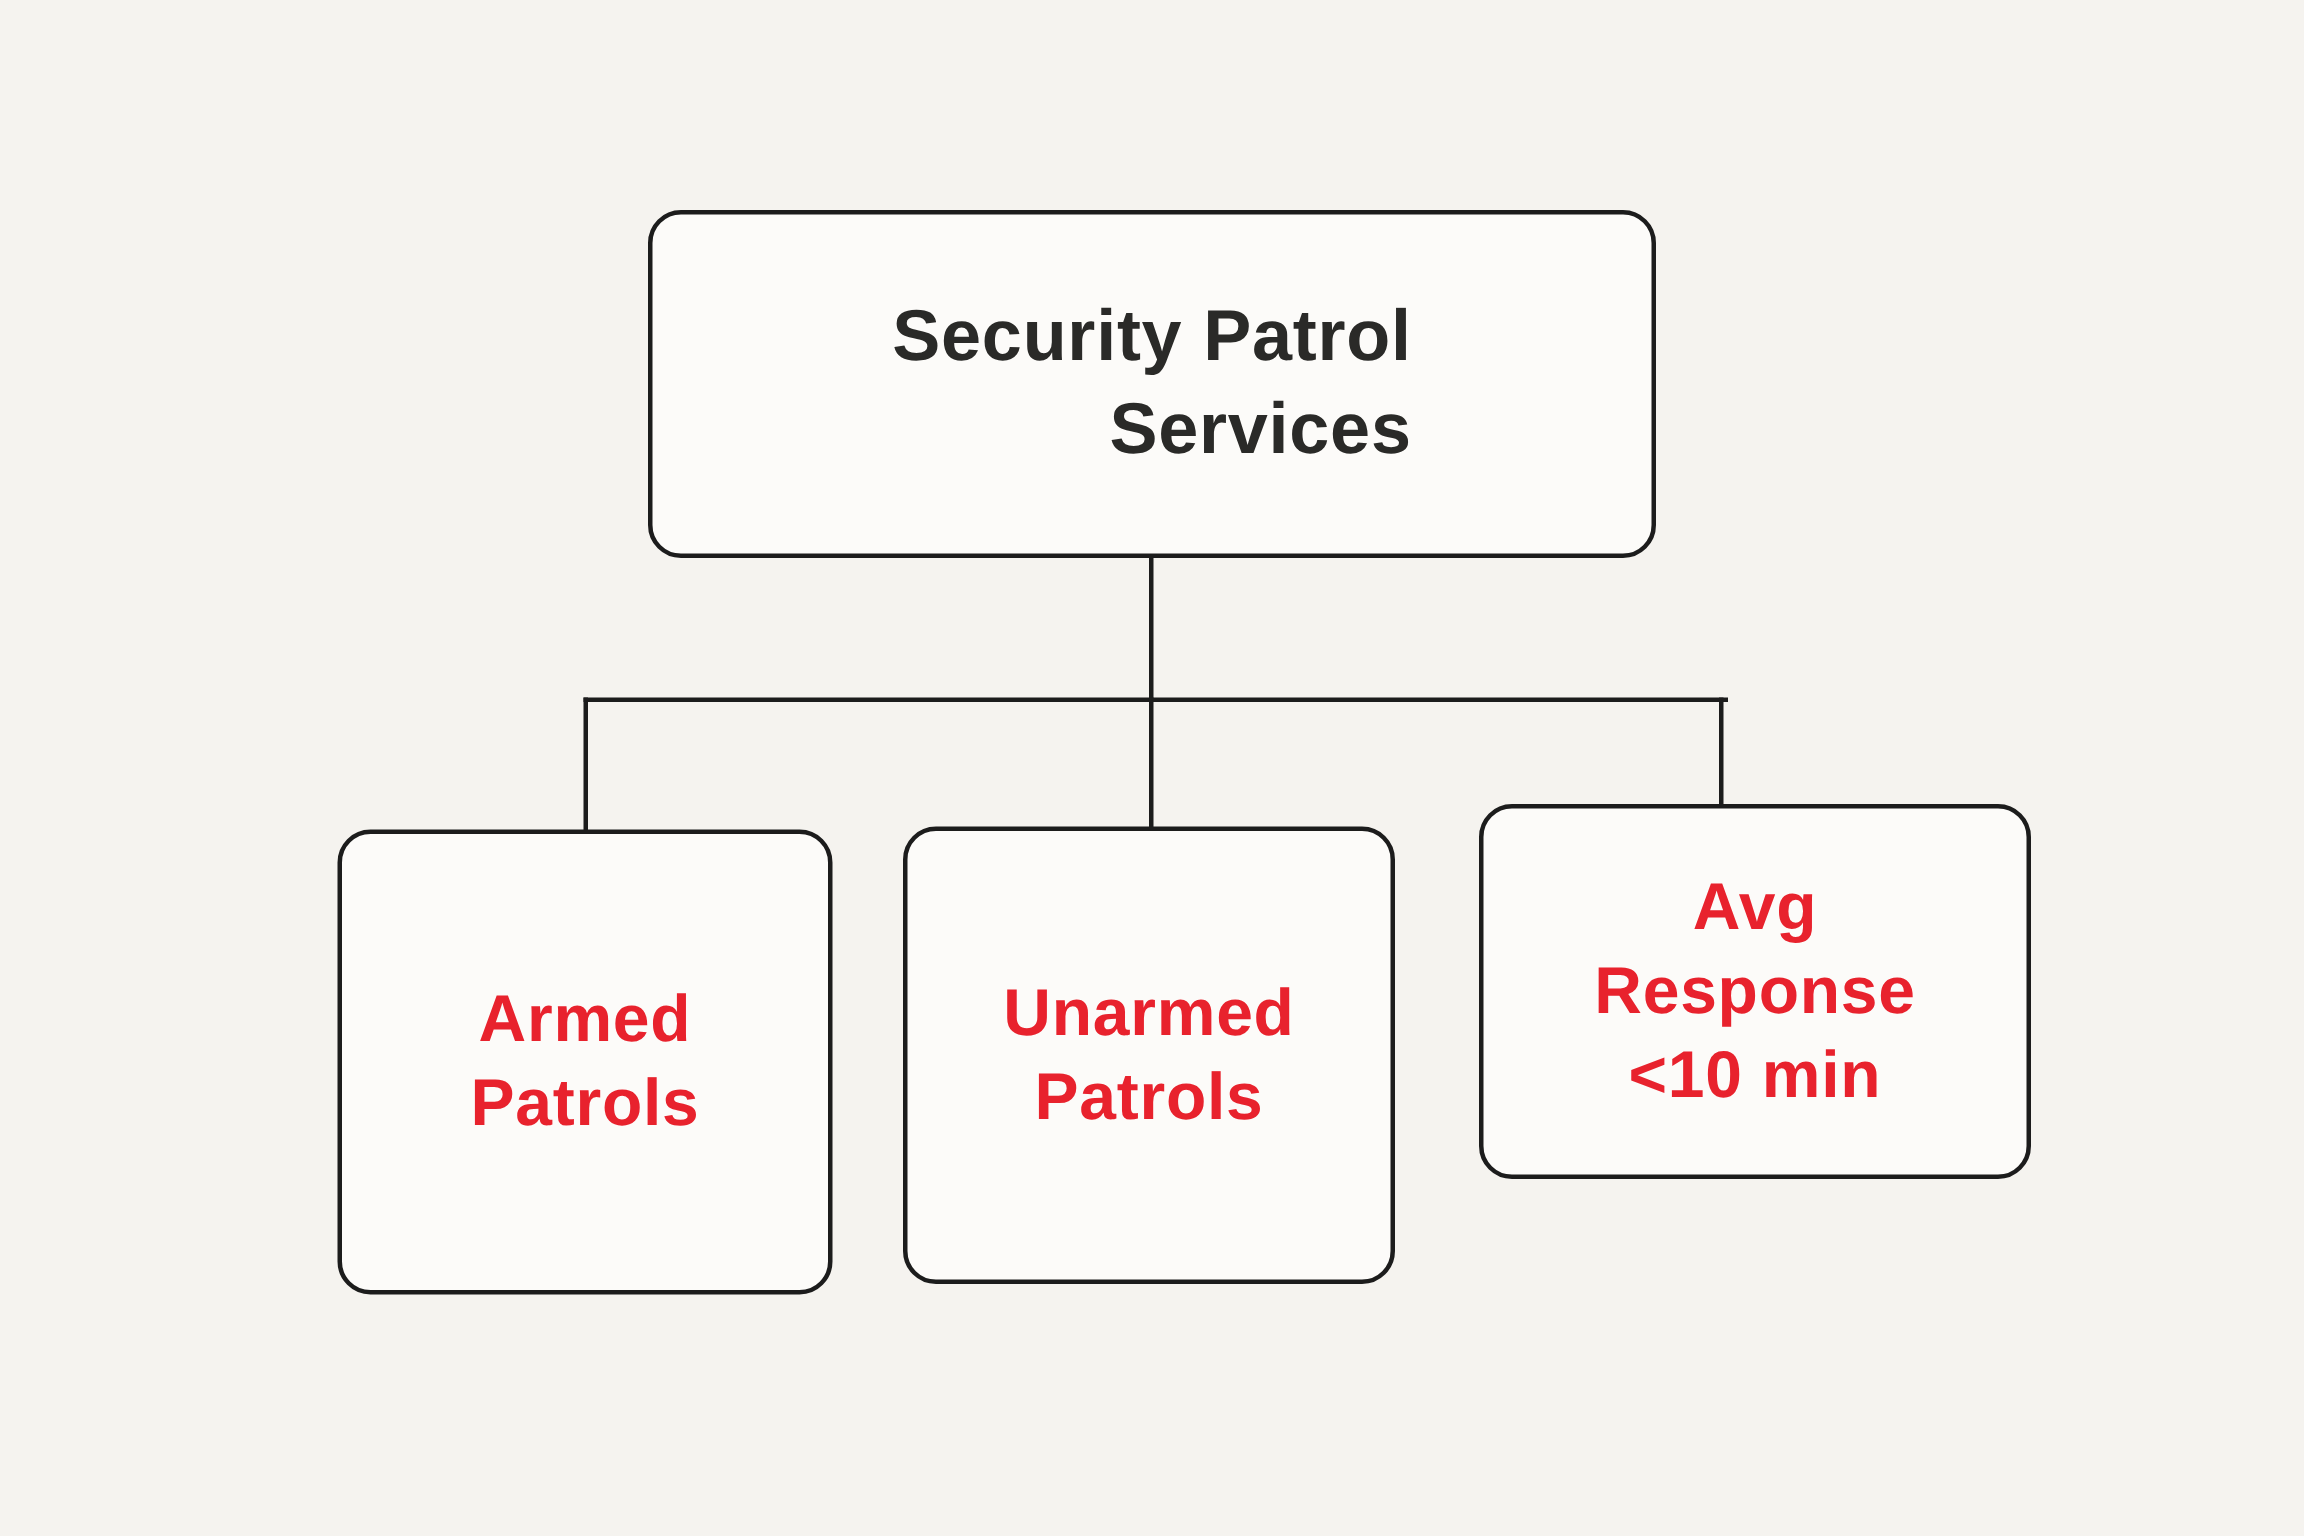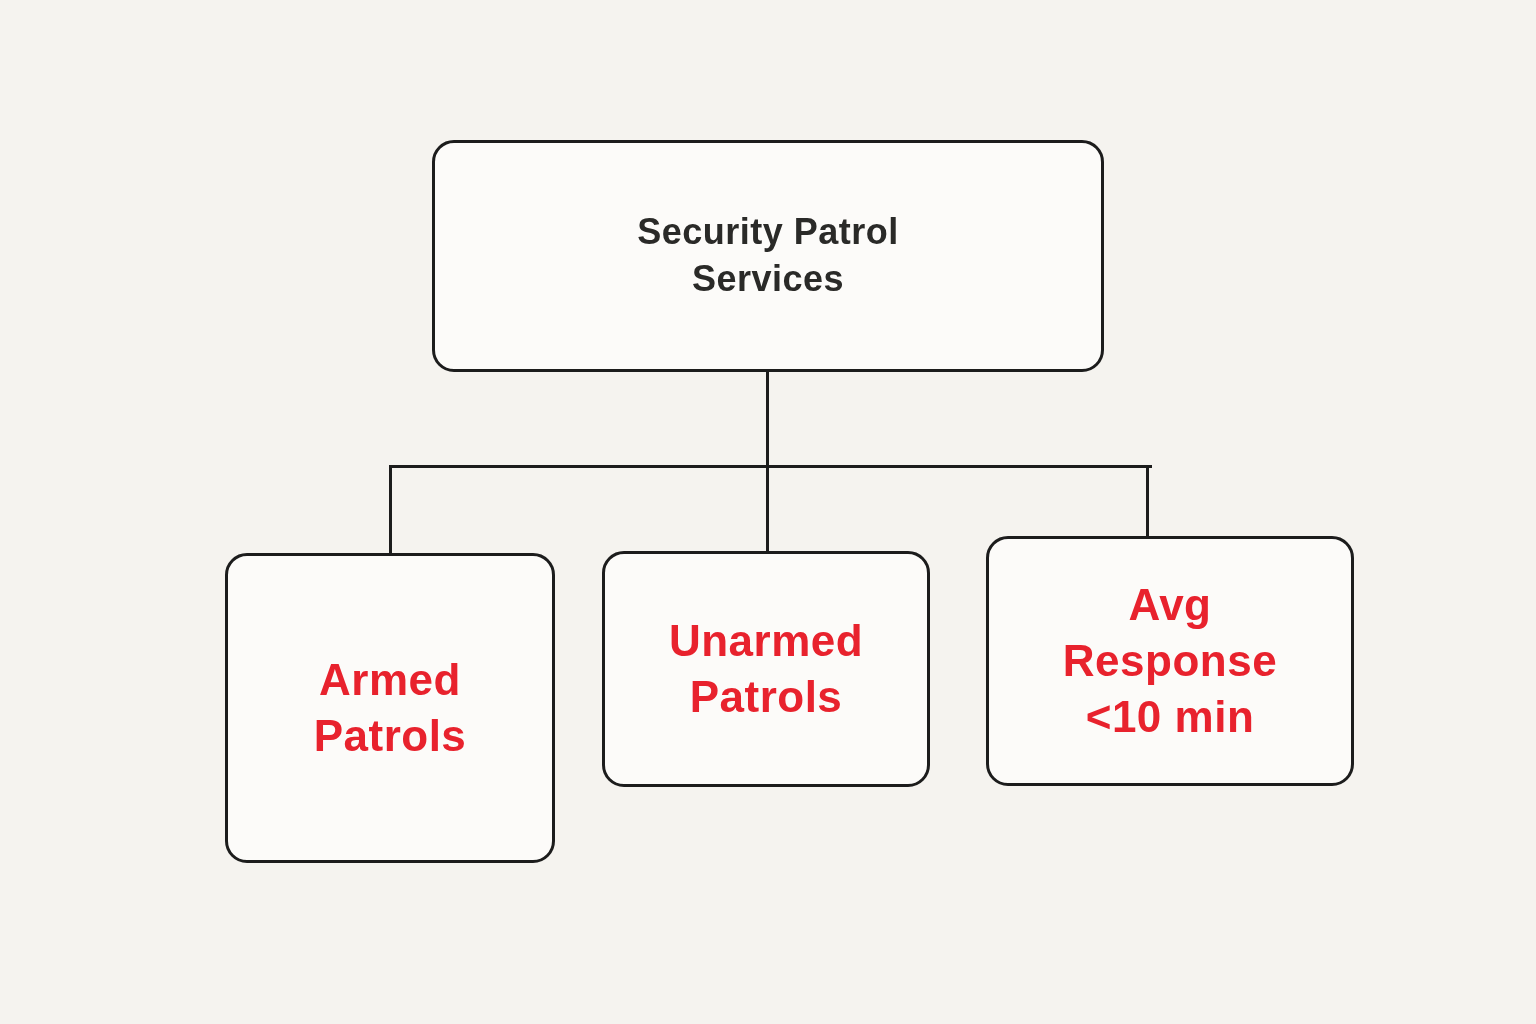--- a/index.html
+++ b/index.html
@@ -34,31 +34,32 @@
   .node .label {
     white-space: pre-line;
     font-weight: bold;
     letter-spacing: 0.5px;
   }
   .node-root {
     left: 432px; top: 140px;
     width: 672px; height: 232px;
   }
   .node-root .label {
-    font-size: 36px;
+    font-size: 48px;
     line-height: 1.3;
     color: var(--root_text);
+    text-align: right;
   }
   .node-child .label {
     font-size: 44px;
     line-height: 1.27;
     color: var(--child_text);
   }
   .node-armed   { left: 225px; top: 553px; width: 330px; height: 310px; }
-  .node-unarmed { left: 602px; top: 551px; width: 328px; height: 236px; }
+  .node-unarmed { left: 602px; top: 551px; width: 328px; height: 305px; }
   .node-avg     { left: 986px; top: 536px; width: 368px; height: 250px; }
   .connector {
     position: absolute;
     background: var(--border);
   }
   .stem-root      { left: 766px;  top: 372px; width: 3px;   height: 94px; }
   .rail           { left: 389px;  top: 465px; width: 763px; height: 3px; }
   .drop-armed     { left: 389px;  top: 465px; width: 3px;   height: 90px; }
   .drop-unarmed   { left: 766px;  top: 465px; width: 3px;   height: 88px; }
   .drop-avg       { left: 1146px; top: 465px; width: 3px;   height: 90px; }

